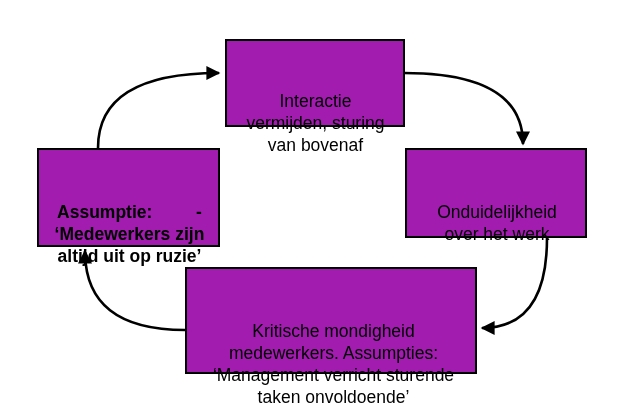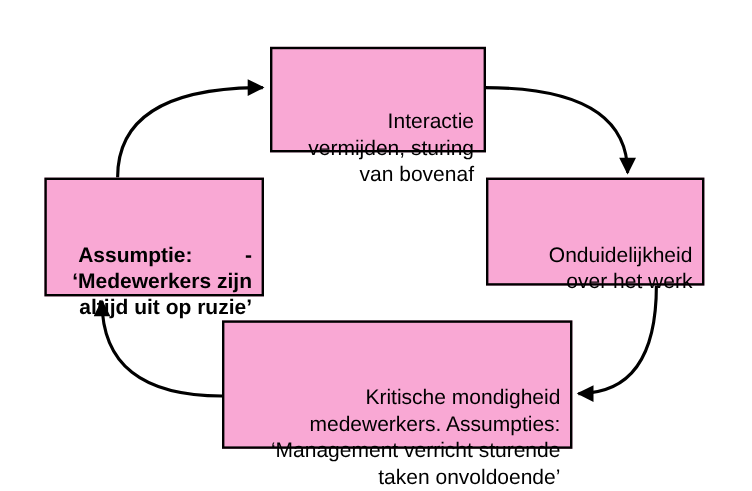--- a/index.html
+++ b/index.html
@@ -23,27 +23,27 @@
     height: 409px;
   }
   .edge {
     fill: none;
     stroke: #000000;
     stroke-width: 2.6;
   }
   .node {
     position: absolute;
     box-sizing: border-box;
-    background: #f9a8d4;
+    background: #a21caf;
     border: 2px solid #000000;
     color: #000000;
     font-size: 17.5px;
     line-height: 22px;
     white-space: pre-wrap;
-    text-align: right;
+    text-align: center;
   }
   .node span { display: block; }
   .node-top    { left: 225px; top: 39px;  width: 180px; height: 88px;  padding: 5px 8px 5px 9px; }
   .node-right  { left: 405px; top: 148px; width: 182px; height: 90px;  padding: 7px 8px 7px 10px; }
   .node-bottom { left: 185px; top: 267px; width: 292px; height: 107px; padding: 7px 8px 7px 13px; }
   .node-left   { left: 37px;  top: 148px; width: 183px; height: 99px;  padding: 7px 8px 7px 10px; font-weight: bold; }
 </style>
 </head>
 <body>
 

